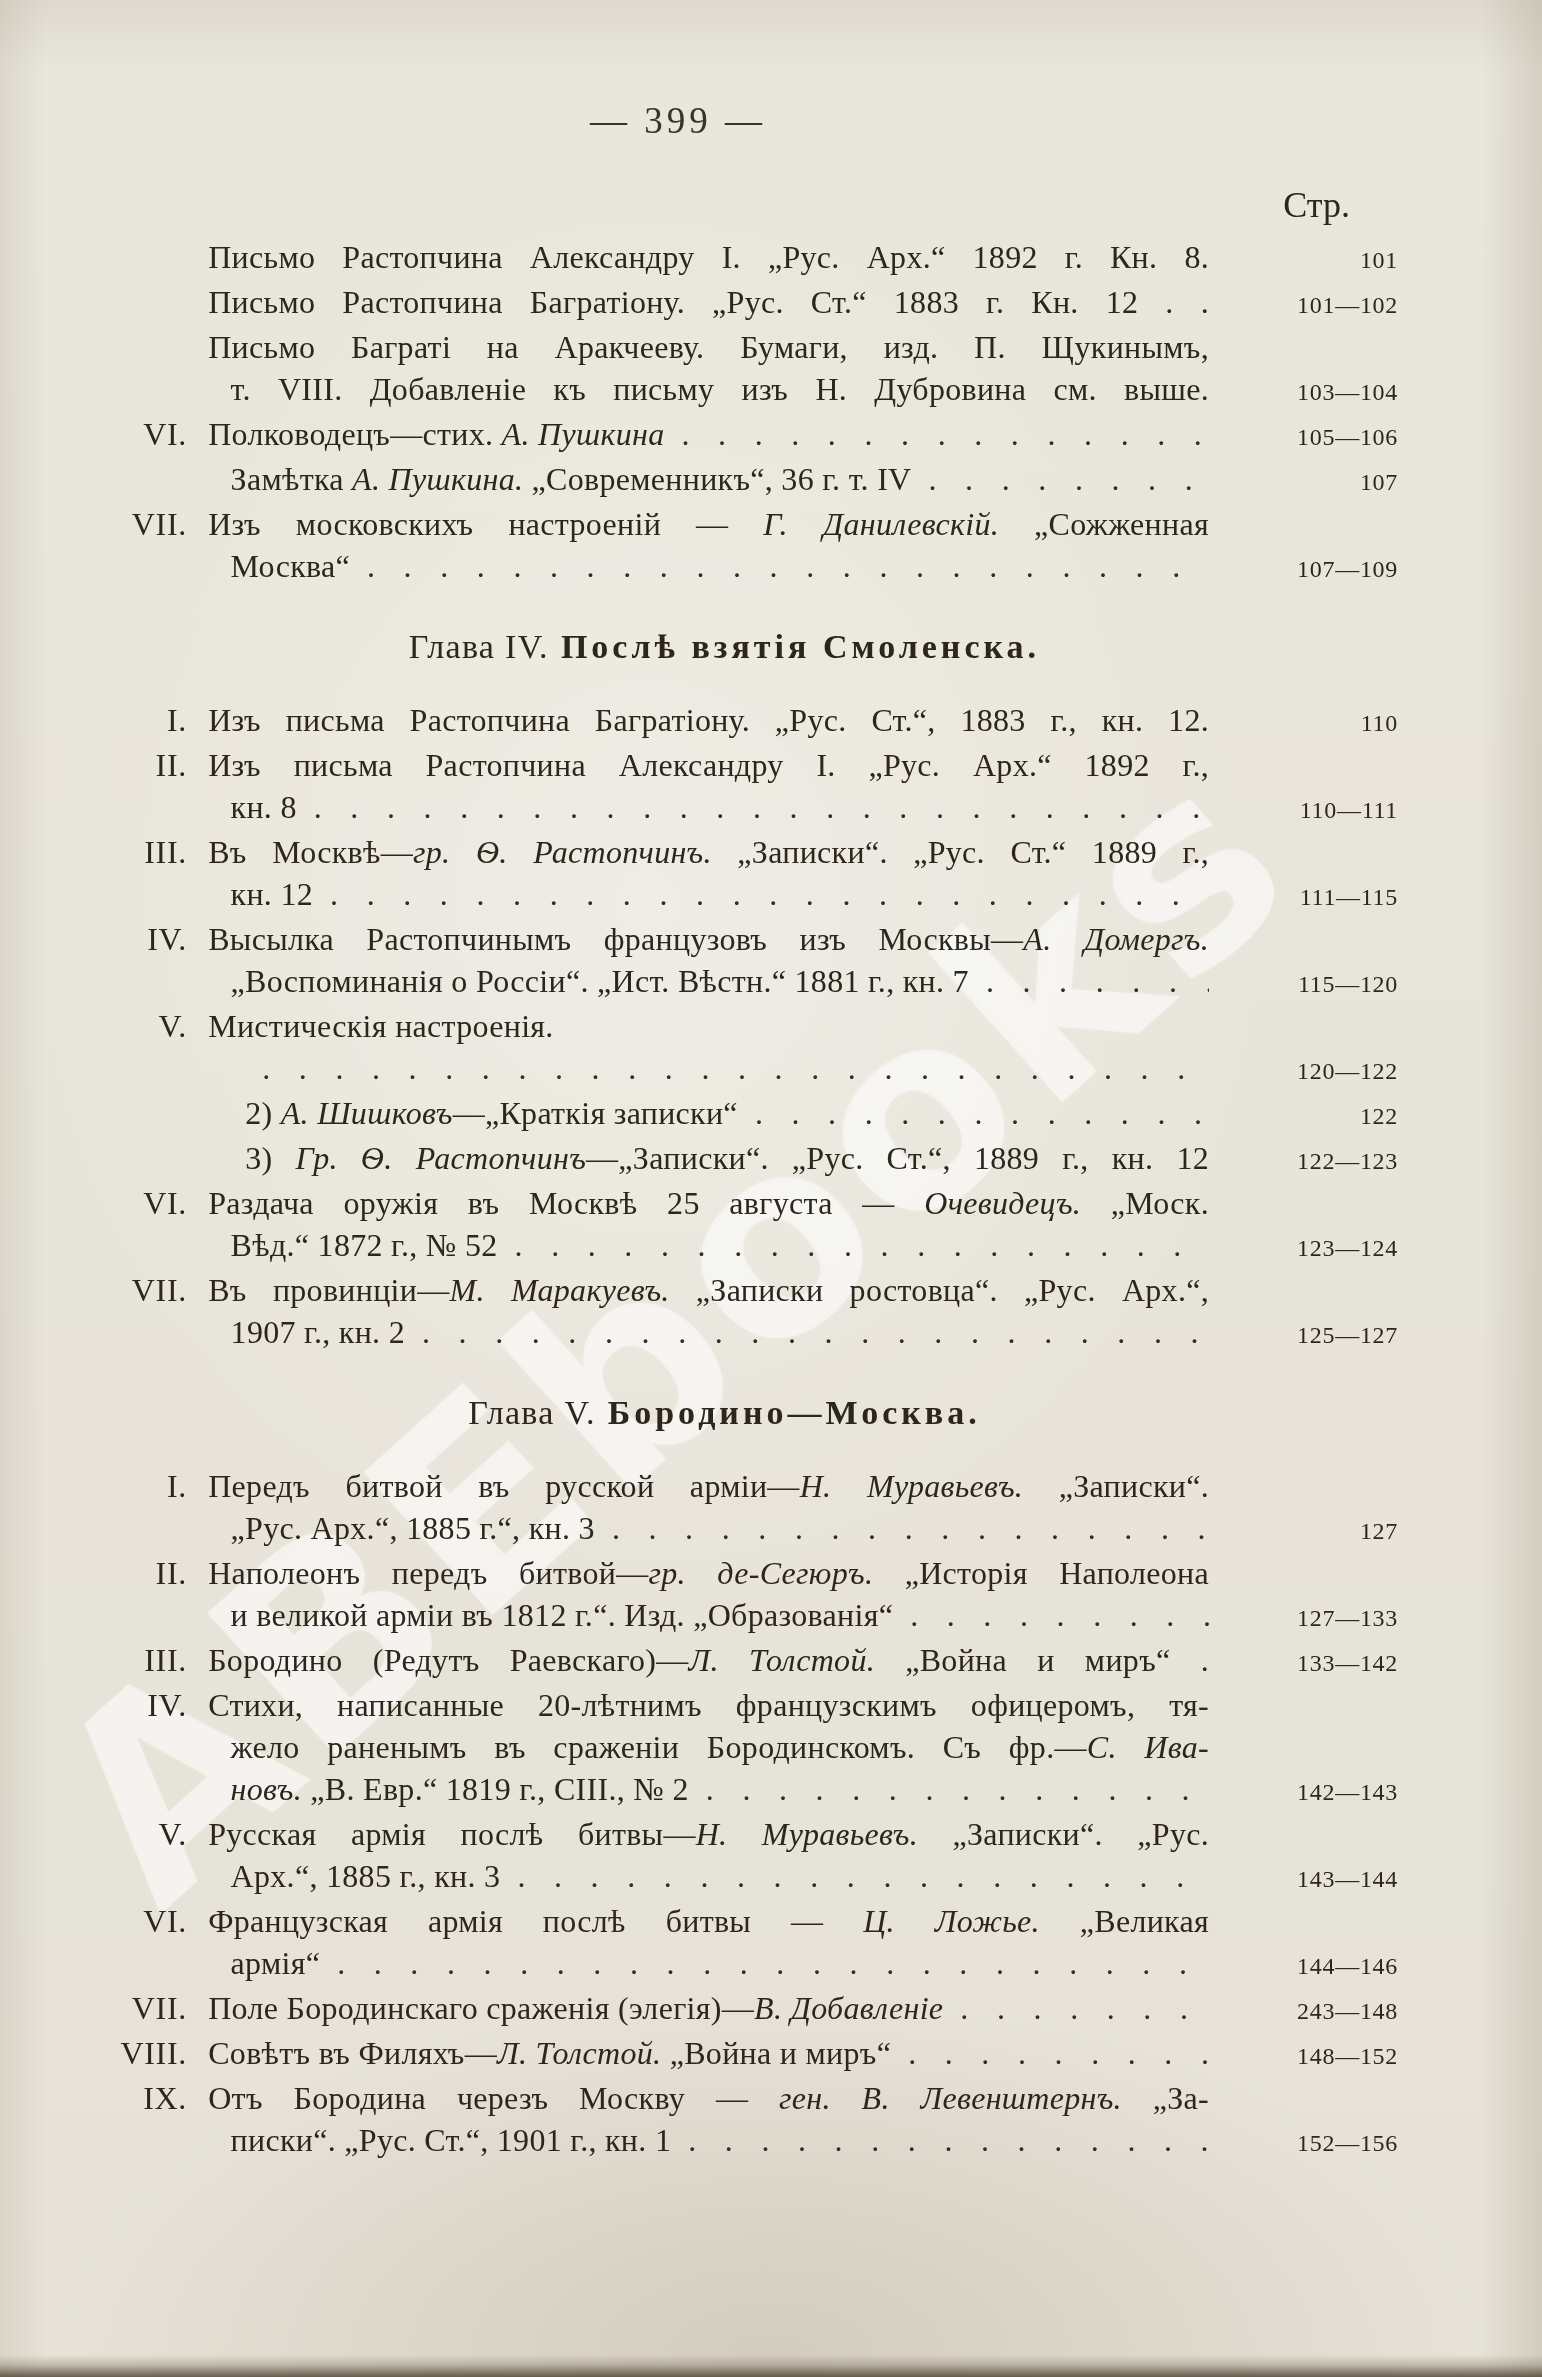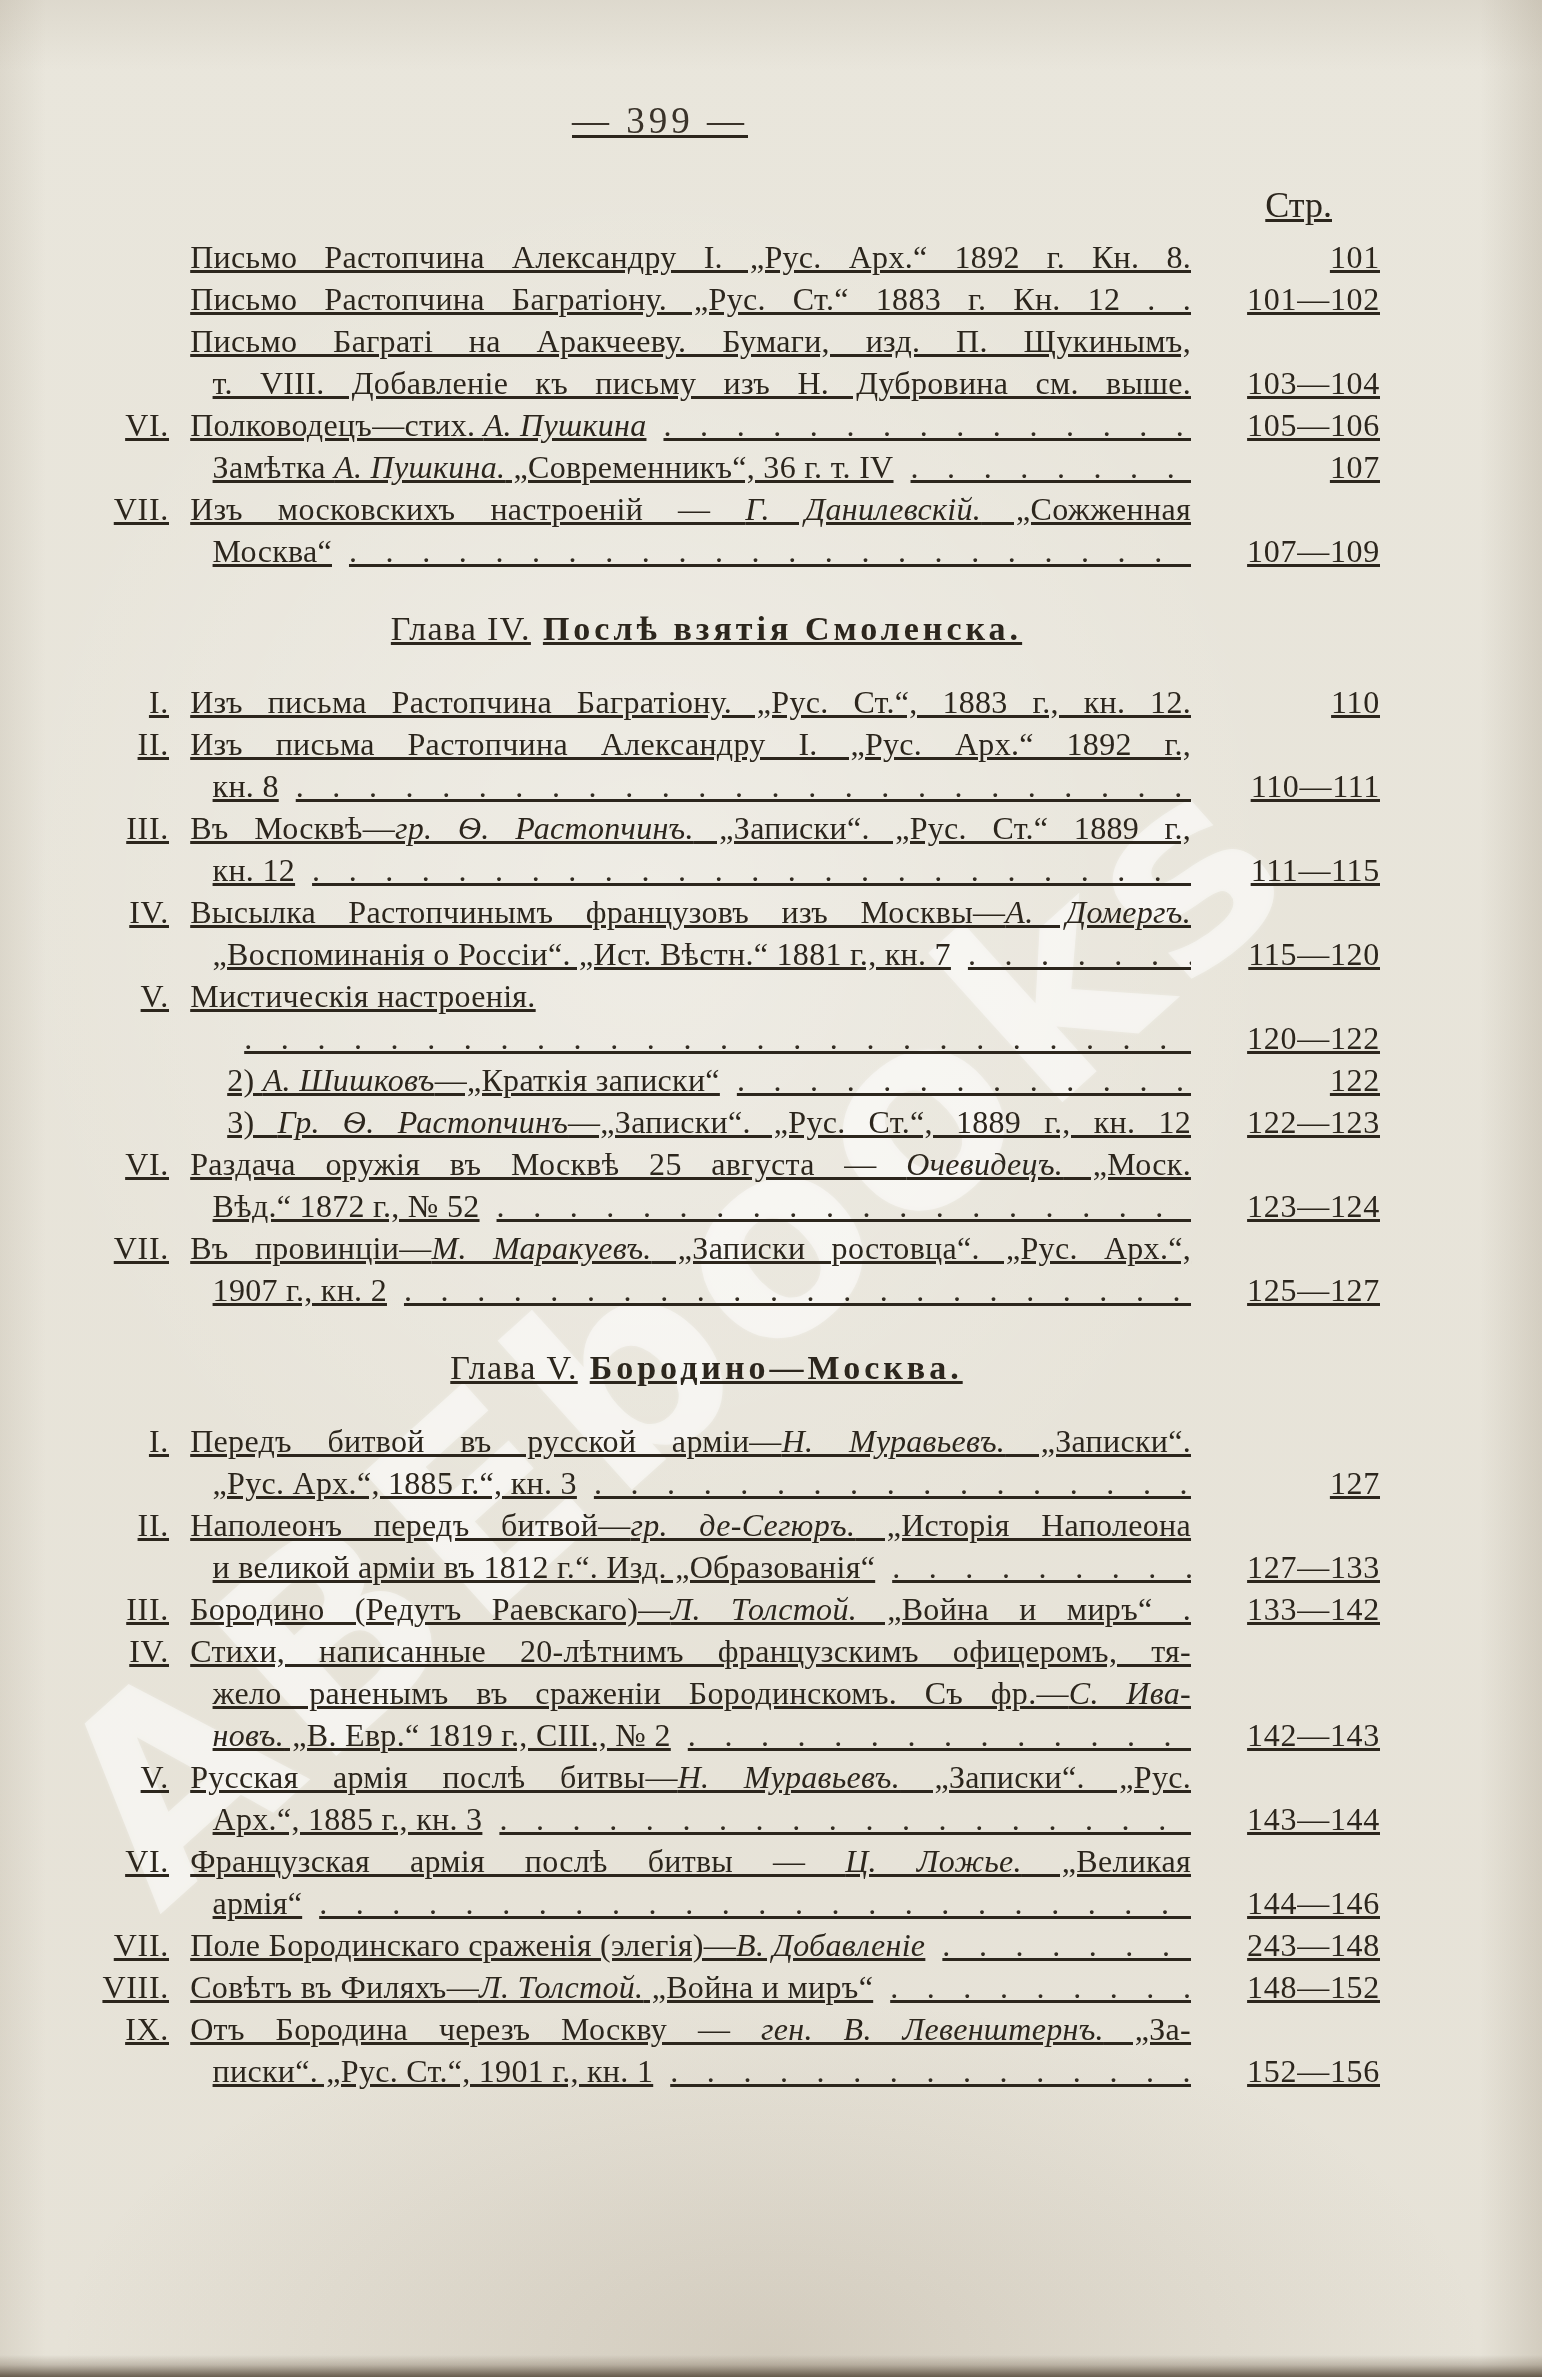--- a/index.html
+++ b/index.html
@@ -32,21 +32,21 @@
     font-weight: 700;
     font-size: 264px;
     letter-spacing: 9.2px;
     text-align: center;
     color: rgba(255,255,255,0.45);
     text-shadow: 0 0 4px rgba(255,255,255,0.25);
     white-space: nowrap;
     pointer-events: none;
   }
   #content {
-    position: absolute; left: 69px; top: 0; width: 1311px; text-decoration: underline; 
+    position: absolute; left: 87px; top: 0; width: 1311px; 
   }
   .pageno-row {
     margin-top: 99px;
     width: 1182px;
     text-align: center;
     font-size: 37px;
     letter-spacing: 4px;
     color: #3a332a;
   }
   .str-row {
@@ -85,21 +85,21 @@
     flex: 1 1 auto;
     overflow: hidden;
     white-space: nowrap;
     word-spacing: 20px;
     padding-left: 17px;
     color: #332c22;
   }
   .page {
     flex: 0 0 189px;
     text-align: right;
-    font-size: 32px;
+    font-size: 24px;
     letter-spacing: 0.7px;
     white-space: nowrap;
   }
 </style>
 </head>
 <body>
 
 <div id="paper"></div>
 <div id="watermark">ABEbooks</div>
 

